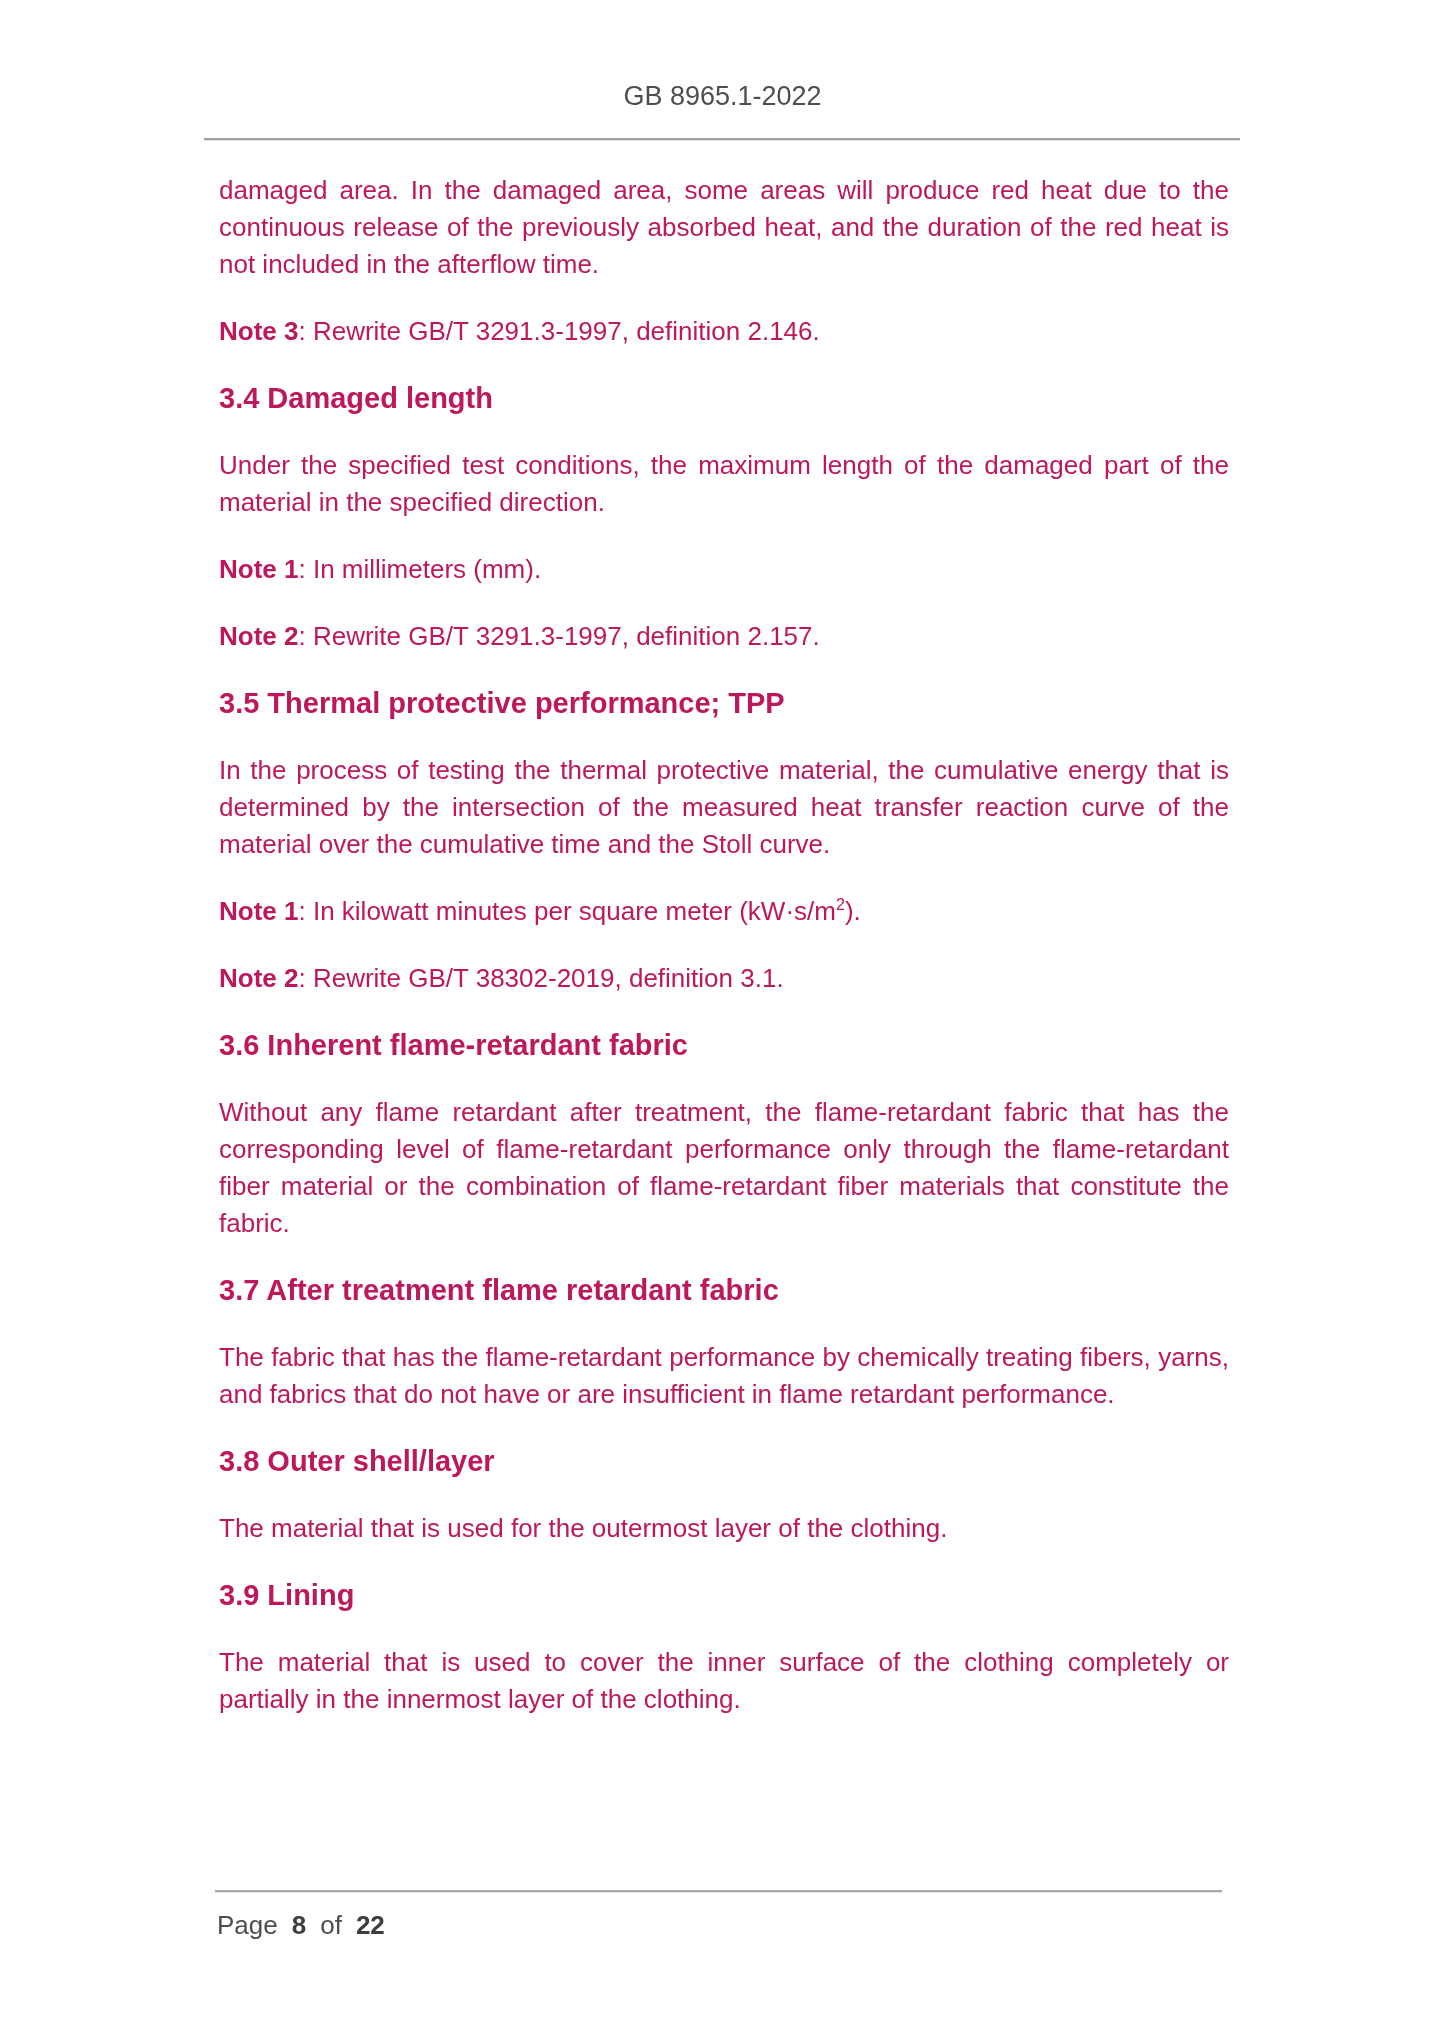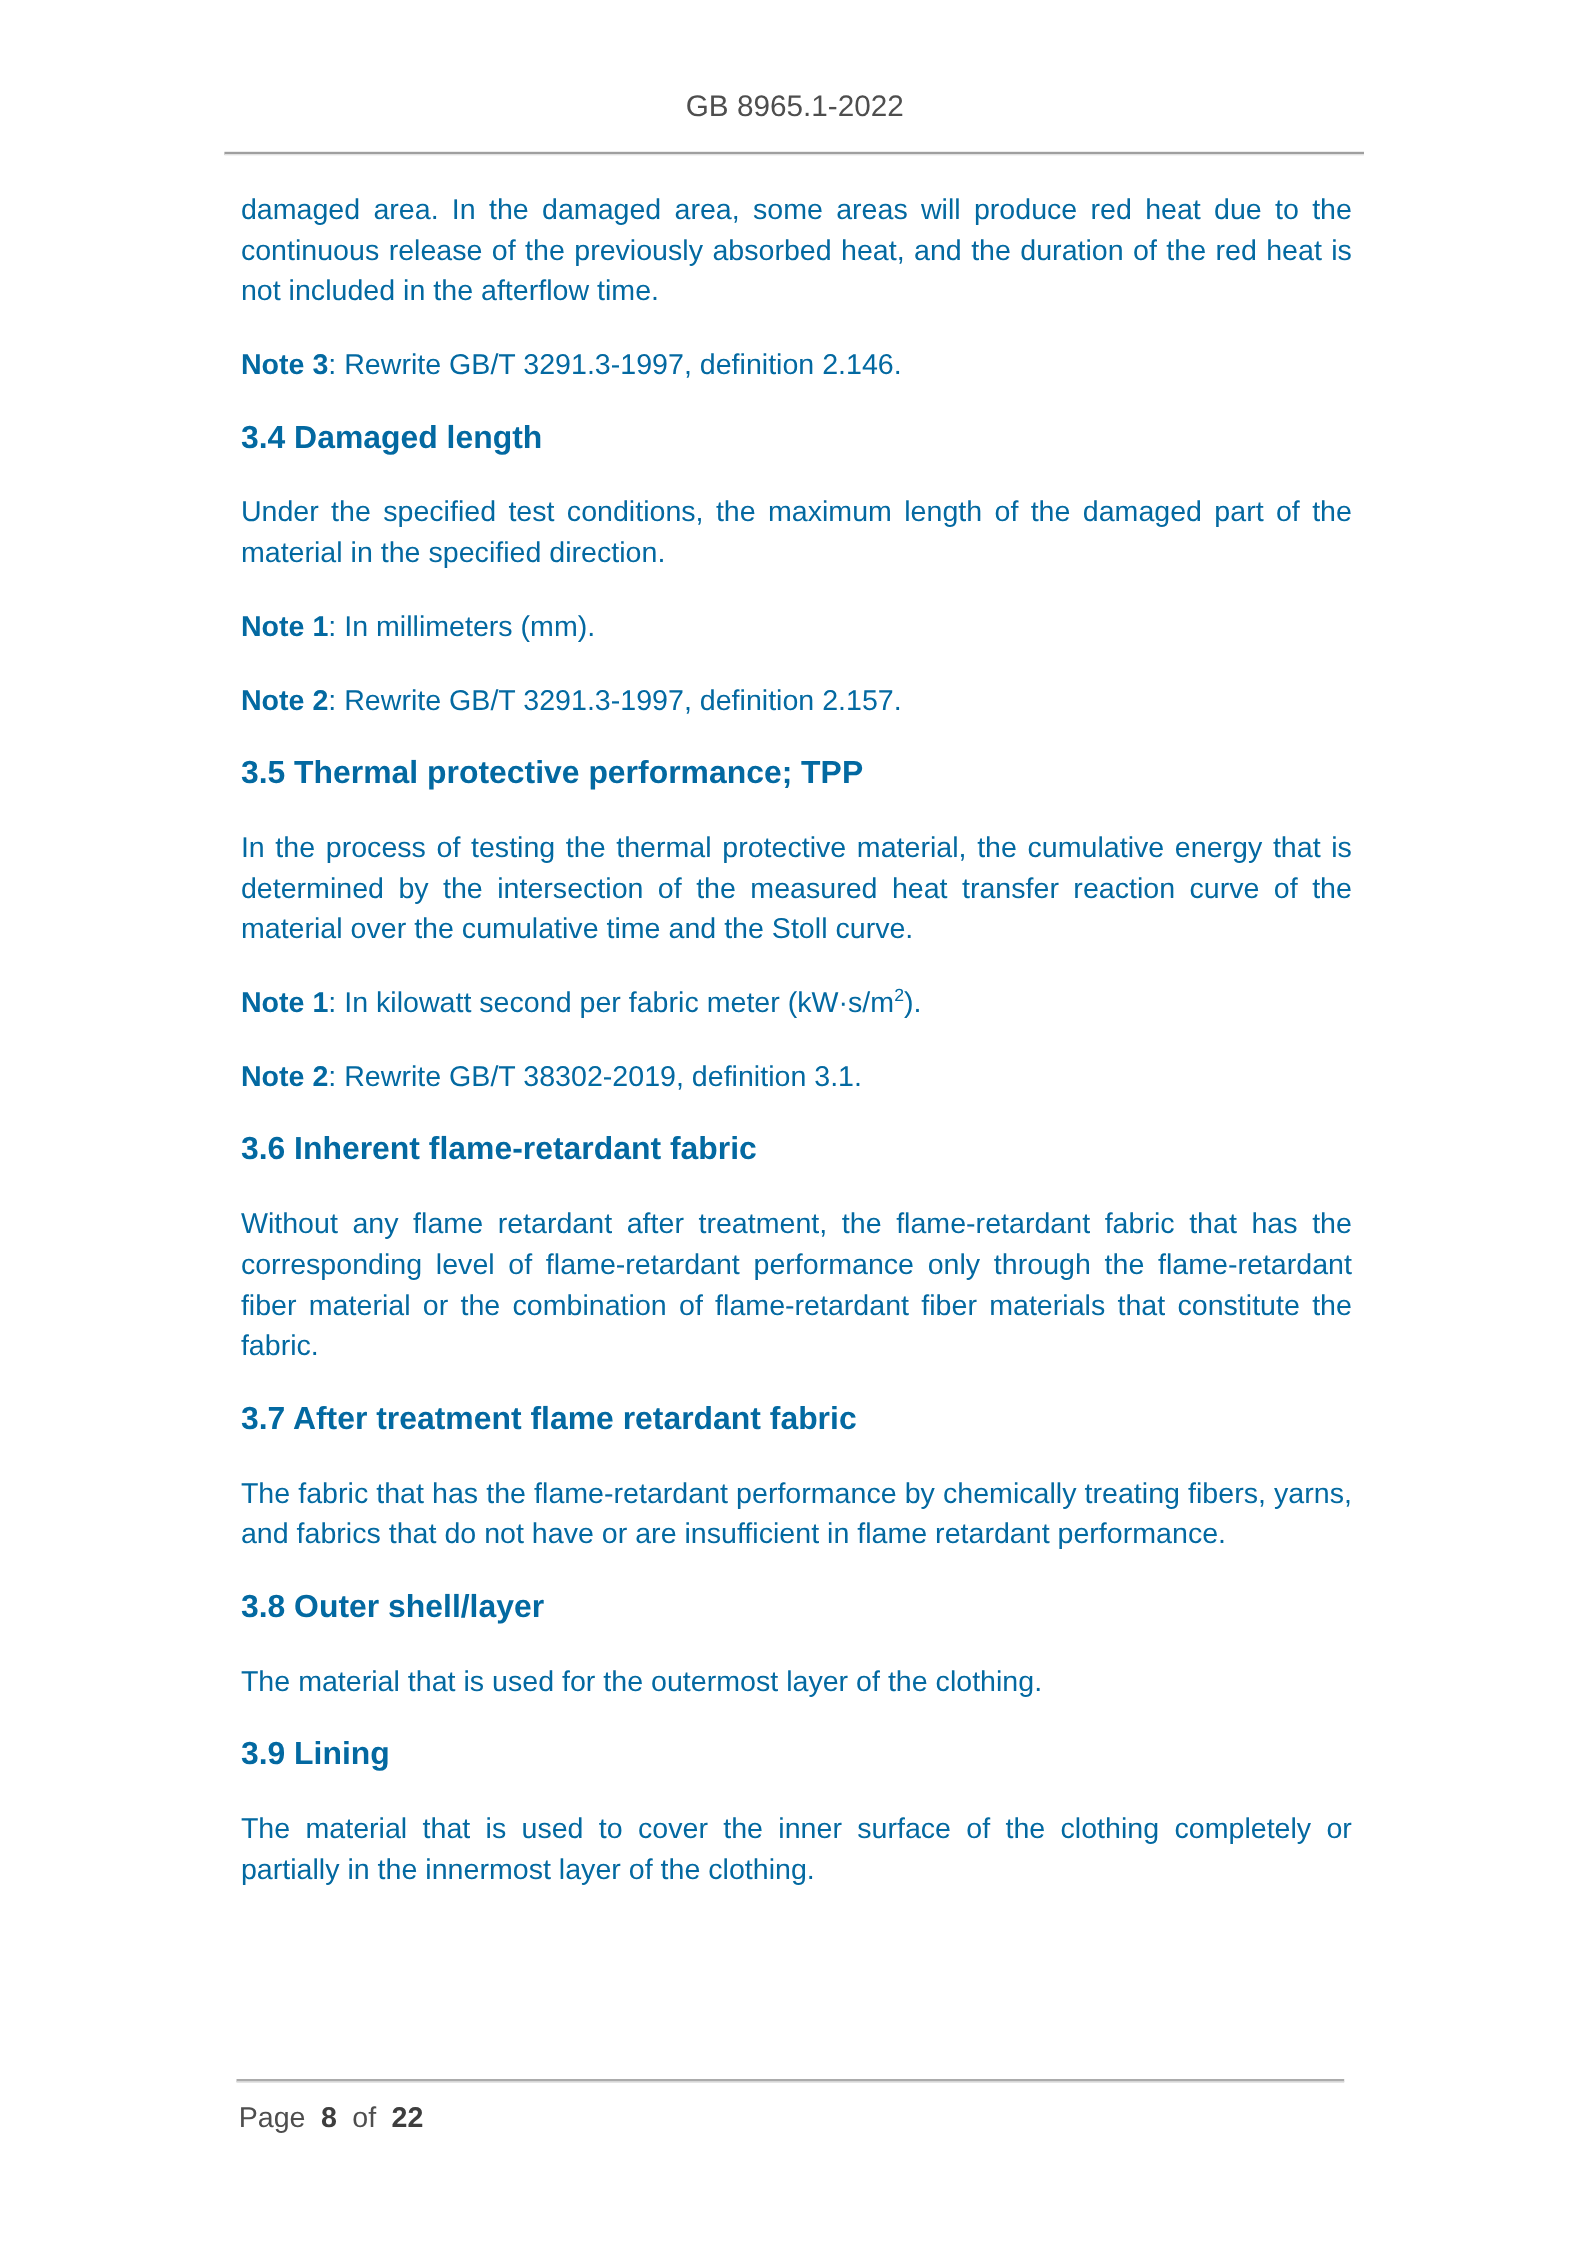--- a/index.html
+++ b/index.html
@@ -55,21 +55,21 @@
     background: #ababab;
   }
   
   .content {
     position: absolute;
     left: 219px;
     top: 172px;
     width: 1010px;
     font-size: 26px;
     line-height: 37px;
-    color: #0369a1;
+    color: #be185d;
   }
   .content p, .content h2 {
     margin: 0 0 30px 0;
     padding: 0;
   }
   .para {
     text-align: justify;
   }
   .heading {
     font-size: 29px;
@@ -133,21 +133,21 @@
     <p class="para">Under the specified test conditions, the maximum length of the damaged part of the material in the specified direction.</p>
 
     <p class="note"><b class="note-label">Note 1</b><span>: In millimeters (mm).</span></p>
 
     <p class="note"><b class="note-label">Note 2</b><span>: Rewrite GB/T 3291.3-1997, definition 2.157.</span></p>
 
     <h2 class="heading">3.5 Thermal protective performance; TPP</h2>
 
     <p class="para">In the process of testing the thermal protective material, the cumulative energy that is determined by the intersection of the measured heat transfer reaction curve of the material over the cumulative time and the Stoll curve.</p>
 
-    <p class="note"><b class="note-label">Note 1</b><span>: In kilowatt second per fabric meter (kW·s/m</span><sup class="sup">2</sup><span>).</span></p>
+    <p class="note"><b class="note-label">Note 1</b><span>: In kilowatt minutes per square meter (kW·s/m</span><sup class="sup">2</sup><span>).</span></p>
 
     <p class="note"><b class="note-label">Note 2</b><span>: Rewrite GB/T 38302-2019, definition 3.1.</span></p>
 
     <h2 class="heading">3.6 Inherent flame-retardant fabric</h2>
 
     <p class="para">Without any flame retardant after treatment, the flame-retardant fabric that has the corresponding level of flame-retardant performance only through the flame-retardant fiber material or the combination of flame-retardant fiber materials that constitute the fabric.</p>
 
     <h2 class="heading">3.7 After treatment flame retardant fabric</h2>
 
     <p class="para">The fabric that has the flame-retardant performance by chemically treating fibers, yarns, and fabrics that do not have or are insufficient in flame retardant performance.</p>

